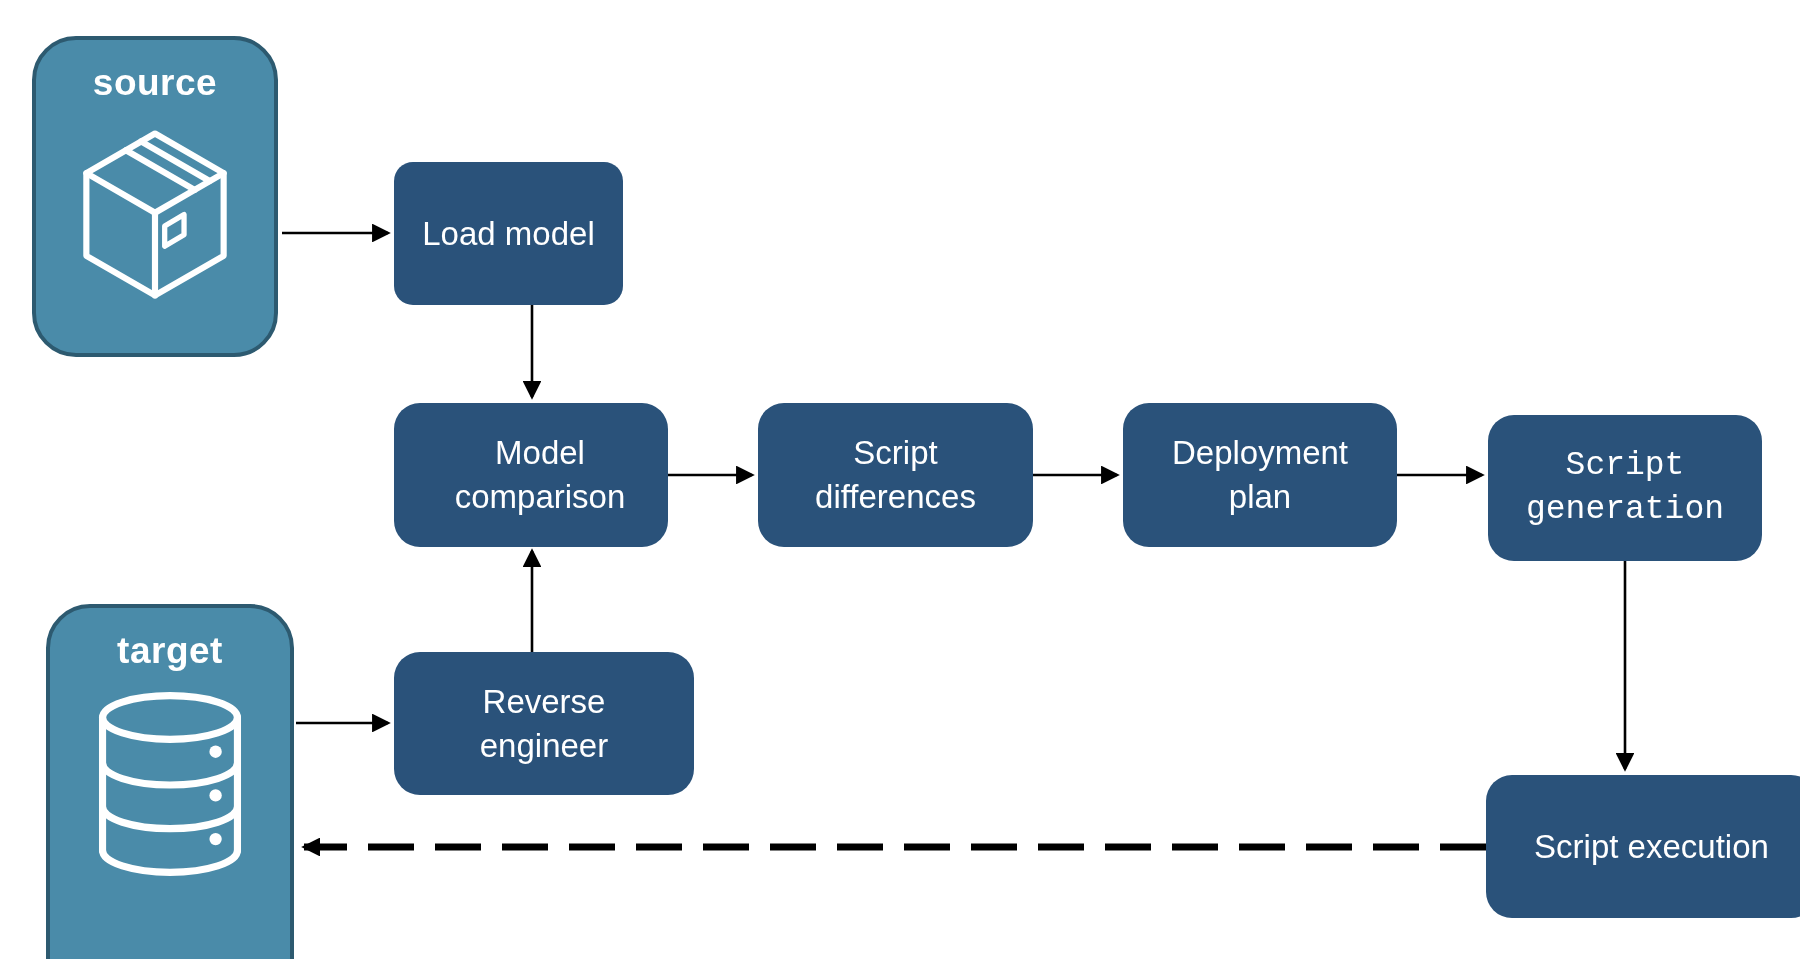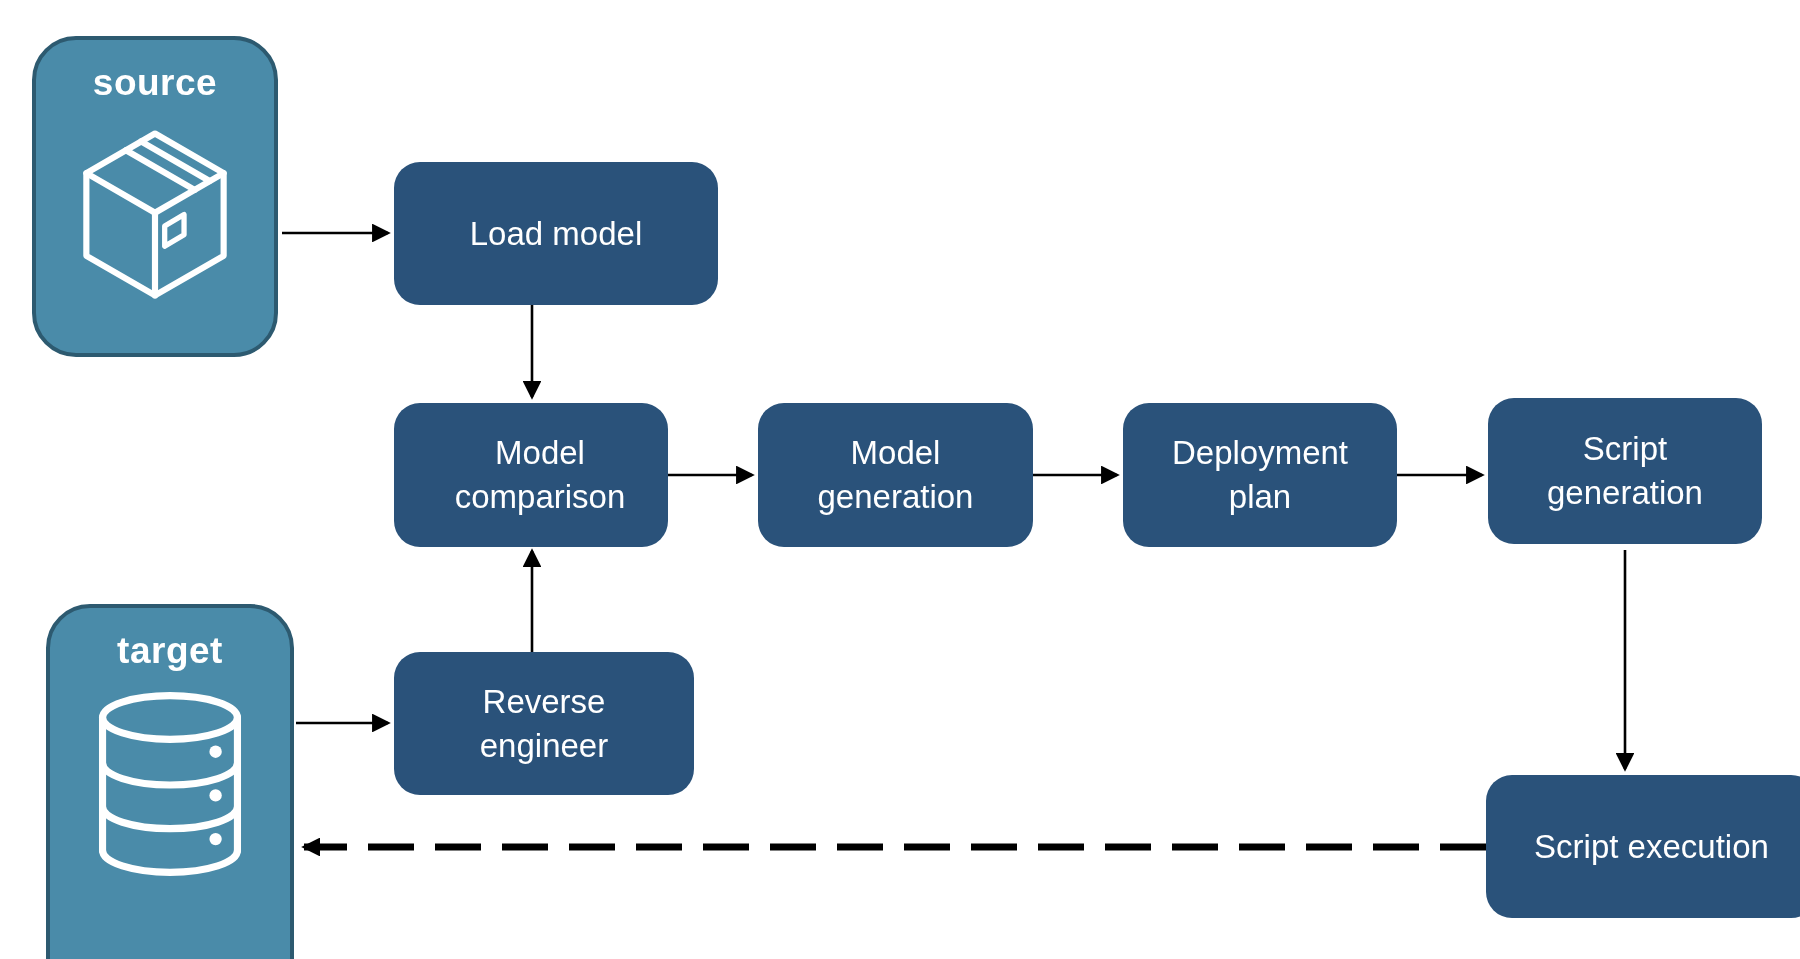--- a/index.html
+++ b/index.html
@@ -97,37 +97,37 @@
       <path d="M151 30 L151 170"></path>
       <path d="M9 170 A71 23 0 0 0 151 170"></path>
       <path d="M9 78 A71 23 0 0 0 151 78"></path>
       <path d="M9 124 A71 23 0 0 0 151 124"></path>
       <circle cx="128" cy="66" r="6.5" fill="#FFFFFF" stroke="none"></circle>
       <circle cx="128" cy="112" r="6.5" fill="#FFFFFF" stroke="none"></circle>
       <circle cx="128" cy="158" r="6.5" fill="#FFFFFF" stroke="none"></circle>
     </svg>
   </div>
 
-  <div class="node" style="left:394px;top:162px;width:324px;height:143px;">
+  <div class="node" style="left:394px;top:162px;width:229px;height:143px;border-radius:19px;">
     <span>Load model</span>
   </div>
 
   <div class="node" style="left:394px;top:403px;width:274px;height:144px;padding-left:44px;">
     <span>Model comparison</span>
   </div>
 
   <div class="node" style="left:758px;top:403px;width:275px;height:144px;">
-    <span>Model generation</span>
+    <span>Script differences</span>
   </div>
 
   <div class="node" style="left:1123px;top:403px;width:274px;height:144px;text-align:center;">
     <span>Deployment plan</span>
   </div>
 
-  <div class="node" style="left:1488px;top:398px;width:274px;height:146px;">
+  <div class="node" style="left:1488px;top:415px;width:274px;height:146px;font-family:Liberation Mono, monospace;">
     <span>Script generation</span>
   </div>
 
   <div class="node" style="left:394px;top:652px;width:300px;height:143px;">
     <span>Reverse engineer</span>
   </div>
 
   <div class="node" style="left:1486px;top:775px;width:331px;height:143px;">
     <span>Script execution</span>
   </div>

